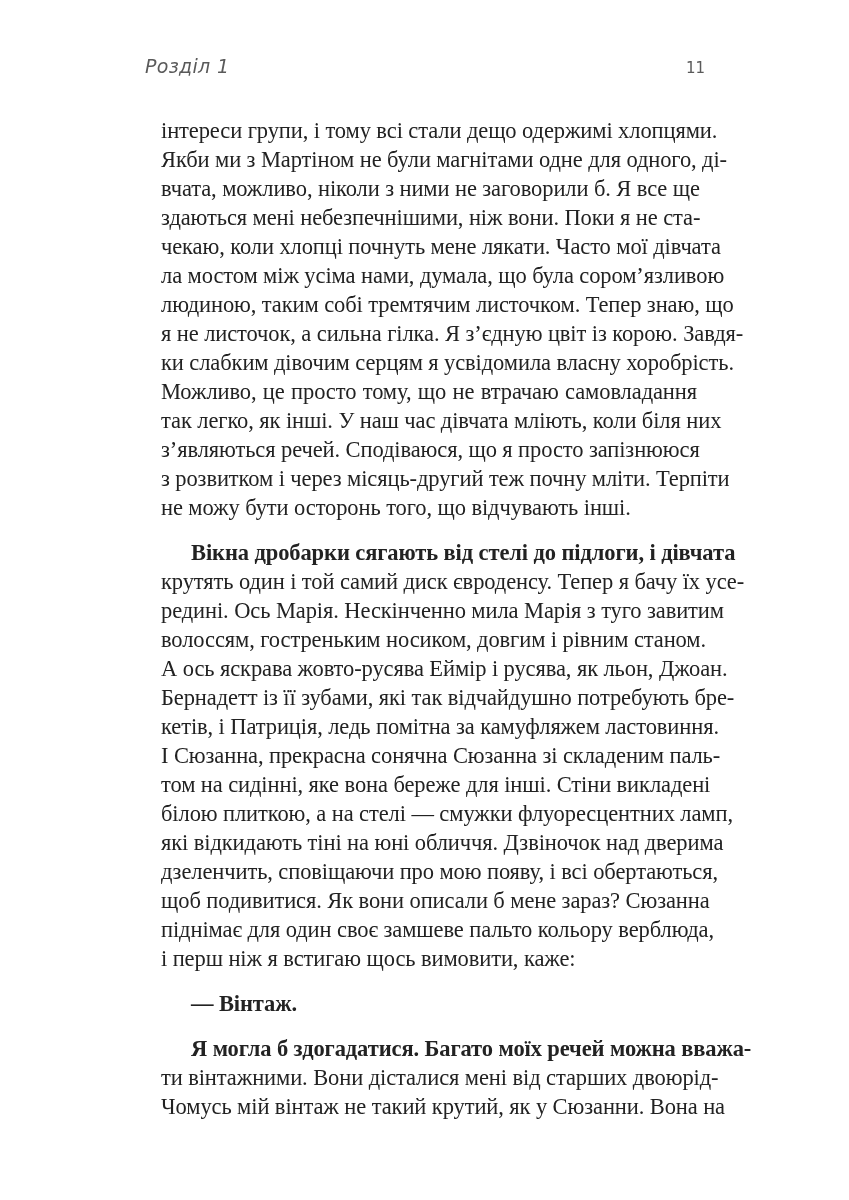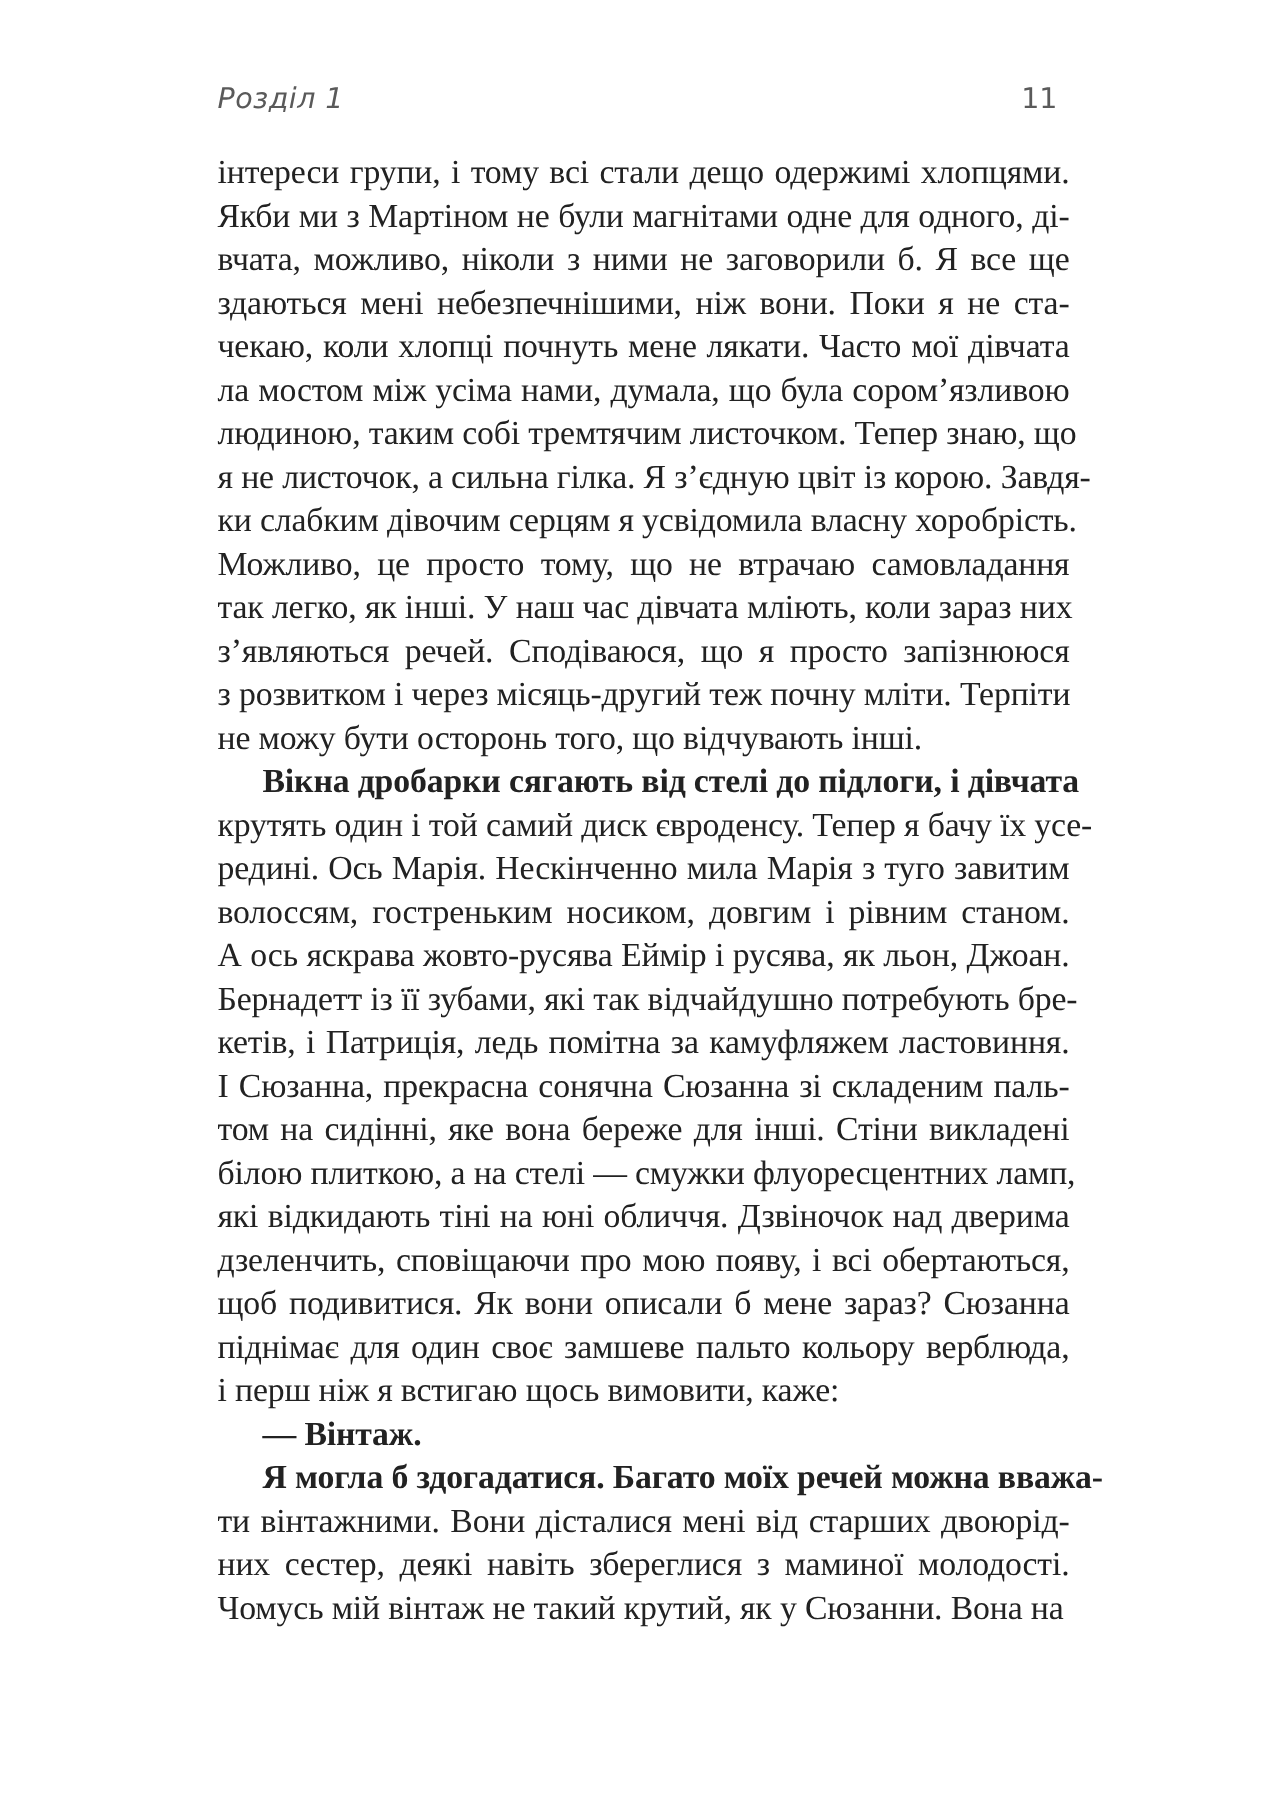--- a/index.html
+++ b/index.html
@@ -27,34 +27,34 @@
     align-items: baseline;
     font-family: "DejaVu Sans", "Liberation Sans", sans-serif;
     color: var(--header-color);
   }
   .chapter-label {
     font-style: italic;
     font-size: 19px;
     letter-spacing: 0.3px;
   }
   .page-number {
-    font-size: 19px;
+    font-size: 15px;
     padding-right: 8px;
   }
   .body-text {
     position: absolute;
     left: 145px;
     top: 100px;
     width: 568px;
     font-size: 22.5px;
     line-height: 29px;
     color: var(--text-color);
     letter-spacing: -0.1px;
   }
-  .paragraph { margin: 0; }
+  .paragraph { margin: 16px; }
   .line {
     text-align: justify;
     text-align-last: justify;
     white-space: nowrap; 
   }
   
   .paragraph .line:last-child {
     text-align-last: left;
   }
   .paragraph.indent .line:first-child {
@@ -75,21 +75,21 @@
         <div class="line">інтереси групи, і тому всі стали дещо одержимі хлопцями.</div>
         <div class="line">Якби ми з Мартіном не були магнітами одне для одного, ді-</div>
         <div class="line">вчата, можливо, ніколи з ними не заговорили б. Я все ще</div>
         <div class="line">здаються мені небезпечнішими, ніж вони. Поки я не ста-</div>
         <div class="line">чекаю, коли хлопці почнуть мене лякати. Часто мої дівчата</div>
         <div class="line">ла мостом між усіма нами, думала, що була сором’язливою</div>
         <div class="line">людиною, таким собі тремтячим листочком. Тепер знаю, що</div>
         <div class="line">я не листочок, а сильна гілка. Я з’єдную цвіт із корою. Завдя-</div>
         <div class="line">ки слабким дівочим серцям я усвідомила власну хоробрість.</div>
         <div class="line">Можливо, це просто тому, що не втрачаю самовладання</div>
-        <div class="line">так легко, як інші. У наш час дівчата мліють, коли зараз них</div>
+        <div class="line">так легко, як інші. У наш час дівчата мліють, коли біля них</div>
         <div class="line">з’являються речей. Сподіваюся, що я просто запізнююся</div>
         <div class="line">з розвитком і через місяць-другий теж почну мліти. Терпіти</div>
         <div class="line">не можу бути осторонь того, що відчувають інші.</div>
       </div>
       <div class="paragraph indent">
         <div class="line">Вікна дробарки сягають від стелі до підлоги, і дівчата</div>
         <div class="line">крутять один і той самий диск євроденсу. Тепер я бачу їх усе-</div>
         <div class="line">редині. Ось Марія. Нескінченно мила Марія з туго завитим</div>
         <div class="line">волоссям, гостреньким носиком, довгим і рівним станом.</div>
         <div class="line">А ось яскрава жовто-русява Еймір і русява, як льон, Джоан.</div>
@@ -103,17 +103,16 @@
         <div class="line">щоб подивитися. Як вони описали б мене зараз? Сюзанна</div>
         <div class="line">піднімає для один своє замшеве пальто кольору верблюда,</div>
         <div class="line">і перш ніж я встигаю щось вимовити, каже:</div>
       </div>
       <div class="paragraph indent">
         <div class="line">— Вінтаж.</div>
       </div>
       <div class="paragraph indent">
         <div class="line">Я могла б здогадатися. Багато моїх речей можна вважа-</div>
         <div class="line">ти вінтажними. Вони дісталися мені від старших двоюрід-</div>
-        <div class="line">них сестер, деякі навіть збереглися з маминої молодості.</div>
         <div class="line">Чомусь мій вінтаж не такий крутий, як у Сюзанни. Вона на</div>
       </div>
     </div>
 </div>
 
 </body></html>

